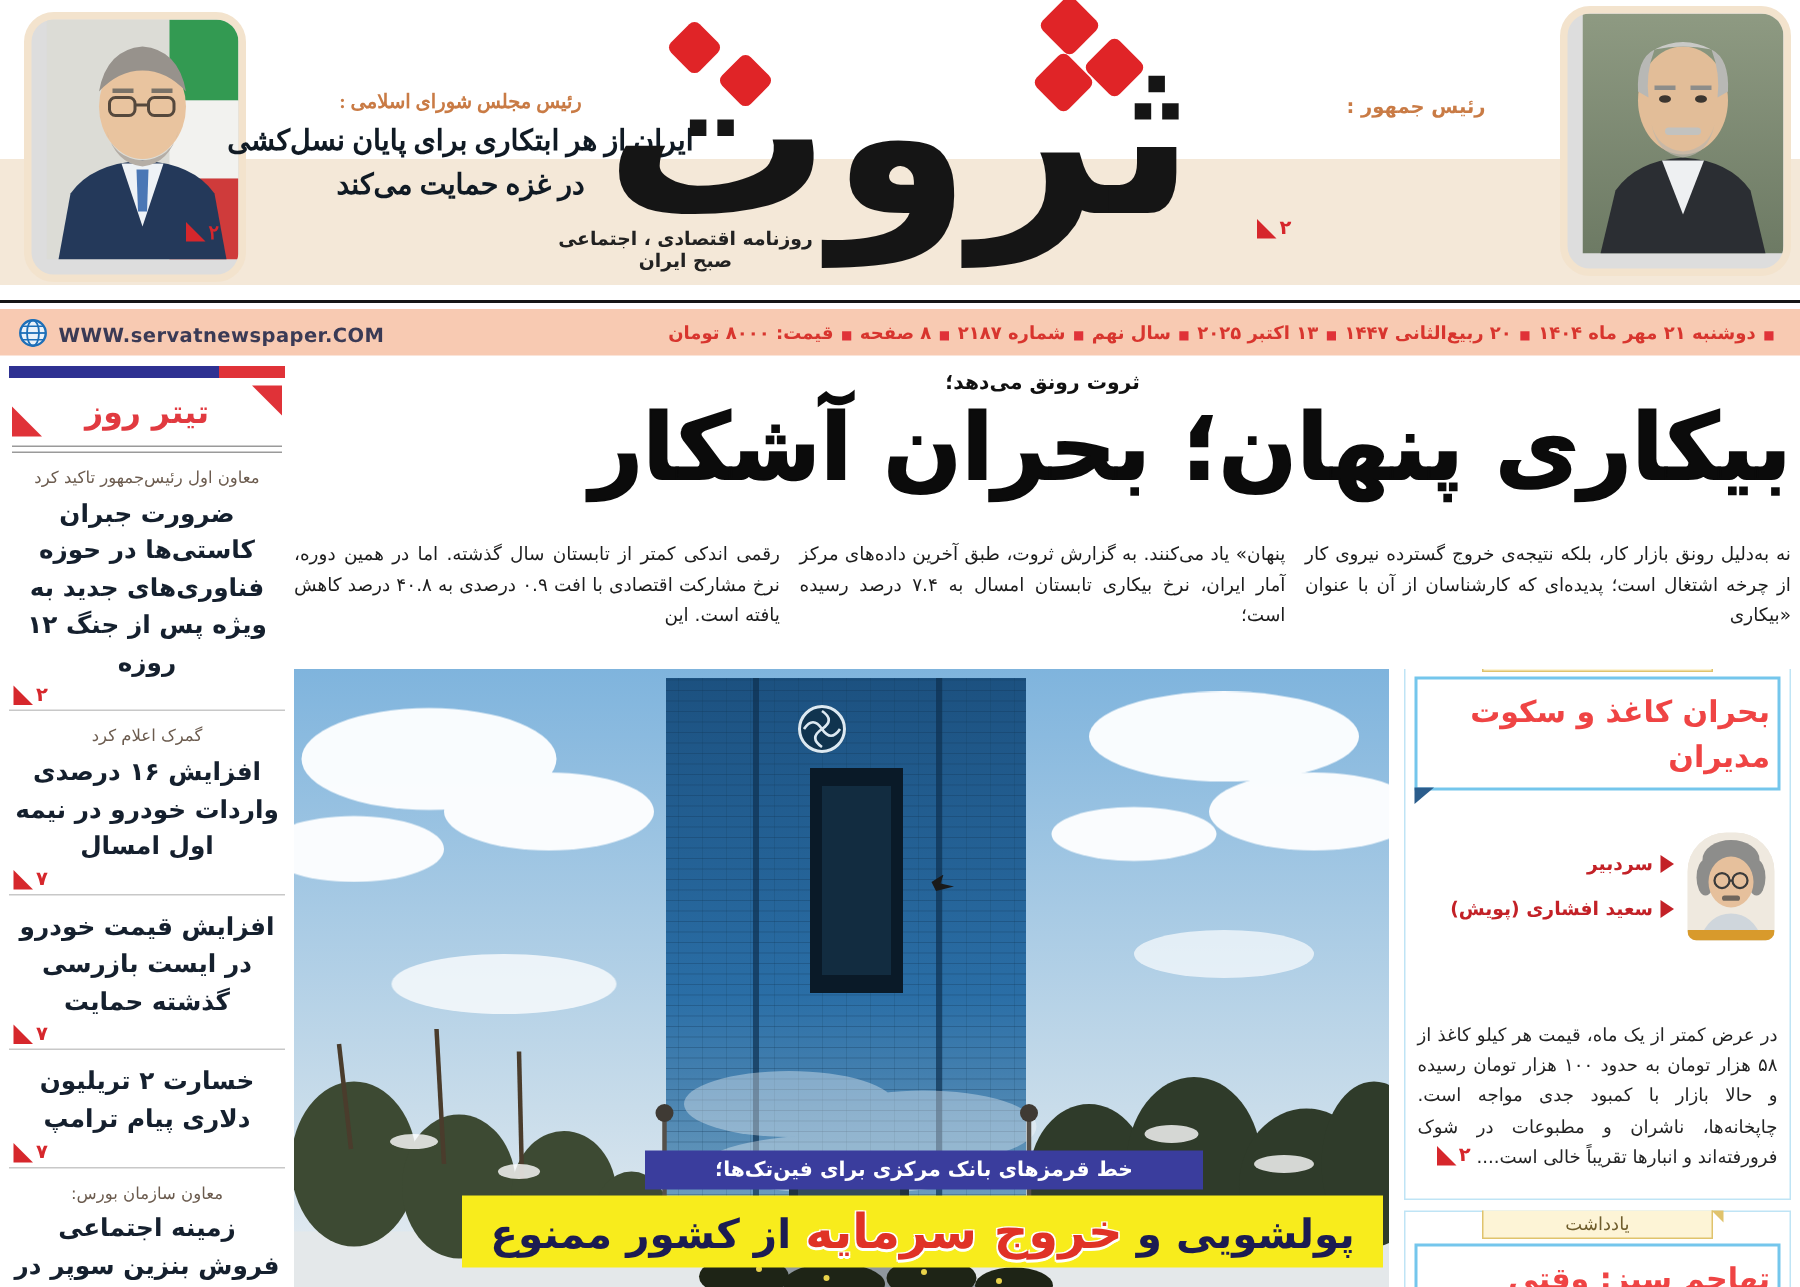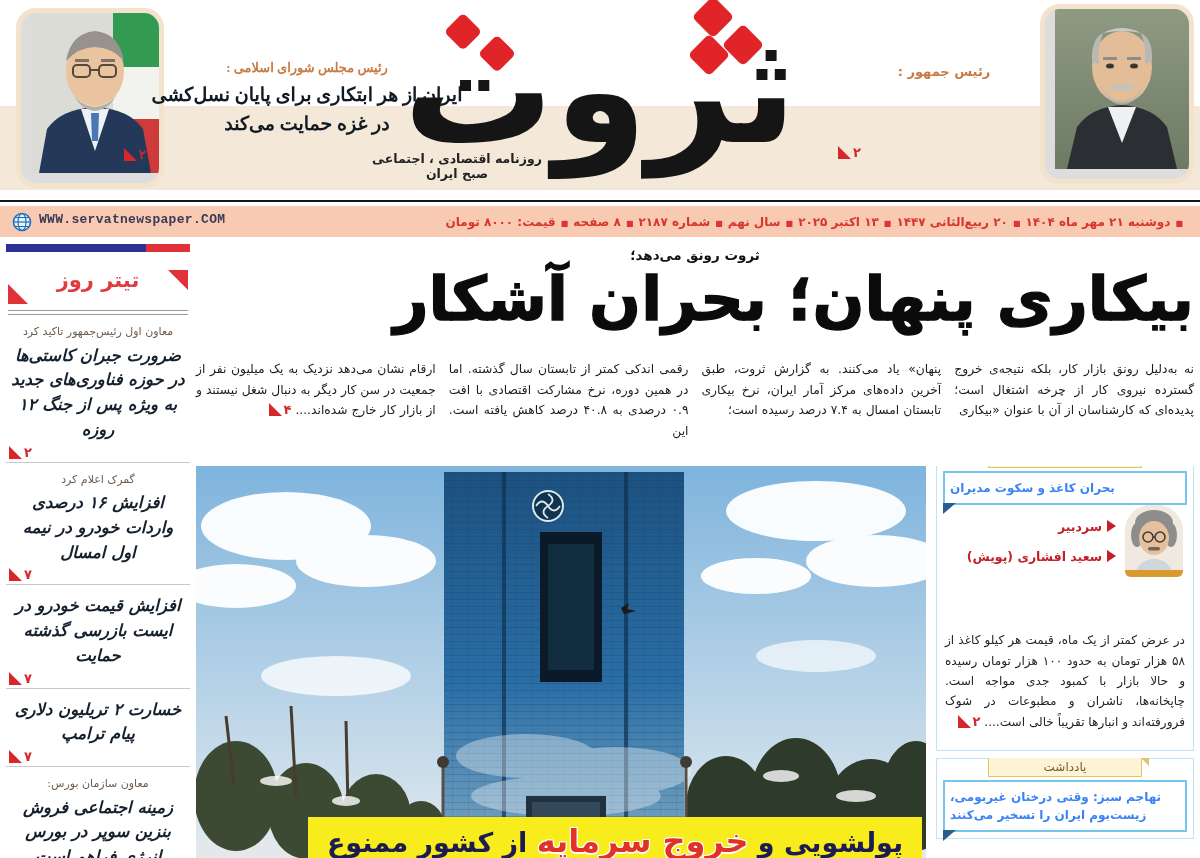--- a/index.html
+++ b/index.html
@@ -23,63 +23,63 @@
   .logo{position:absolute;left:346px;top:-8px;width:508px;height:202px;}
   .logo-sub{position:absolute;left:362px;top:151px;width:190px;text-align:center;
             font-size:12.5px;color:#222;font-weight:bold;}
   .top-rule{position:absolute;top:200px;left:0;width:1200px;height:2px;background:#161616;}
   
   .datebar{position:absolute;top:206px;left:0;width:1200px;height:31px;background:#f8cab2;
            display:flex;align-items:center;padding:0 12px;box-sizing:border-box;}
   .dates{display:flex;align-items:center;color:#d8352e;font-size:12px;font-weight:bold;white-space:nowrap;}
   .dl-item::before{content:"■";font-size:8px;margin:0 5px 0 5px;color:#e03238;}
   .db-spacer{flex:1;}
-  .url-wrap{display:flex;align-items:flex-start;gap:7px;direction:ltr;font-family:Liberation Mono, monospace;}
+  .url-wrap{display:flex;align-items:flex-end;gap:7px;direction:ltr;}
   .url{font-size:13px;font-weight:bold;color:#3a3a55;letter-spacing:.3px;}
   
   .pgmark{display:inline-flex;direction:ltr;align-items:flex-end;gap:2px;}
   .pgmark .tri{width:0;height:0;border-bottom:13px solid #d6272c;border-right:13px solid transparent;}
   .pgmark .num{color:#d6272c;font-weight:bold;font-size:13px;line-height:1;}
   
   .sidebar{position:absolute;left:6px;top:244px;width:184px;height:614px;overflow:hidden;}
   .sb-topbar{height:8px;display:flex;direction:ltr;}
   .sb-topbar .blue{background:#2e3192;width:76%;}
   .sb-topbar .red{background:#e03238;width:24%;}
-  .sb-head{position:relative;height:40px;display:flex;justify-content:center;margin-top:16px;}
+  .sb-head{position:relative;height:40px;display:flex;align-items:center;justify-content:center;margin-top:3px;}
   .sb-head .txt{color:#e13a40;font-weight:bold;font-size:21px;}
   .sb-head .tl{position:absolute;left:2px;bottom:4px;width:0;height:0;
                border-bottom:20px solid #e03238;border-right:20px solid transparent;}
   .sb-head .tr{position:absolute;right:2px;top:2px;width:0;height:0;
                border-top:20px solid #e03238;border-left:20px solid transparent;}
   .dblrule{height:3px;border-top:1px solid #9a9a9a;border-bottom:1px solid #9a9a9a;margin:2px 2px 0;}
   .sb-item{padding:9px 3px 3px;border-bottom:1px solid #c8c8c8;text-align:center;}
   .sb-item .ikick{color:#6b5b4e;font-size:11px;font-weight:normal;line-height:1.5;margin-bottom:3px;}
-  .sb-item .ititle{color:#15202e;font-size:16.5px;font-weight:bold;line-height:1.5;font-style:italic;}
+  .sb-item .ititle{color:#15202e;font-size:16.5px;font-weight:bold;line-height:1.5;}
   .sb-item .mrow{text-align:left;margin-top:1px;height:15px;}
   
   .main{position:absolute;left:196px;top:243px;width:998px;}
   .lead-kicker{text-align:center;font-weight:bold;font-size:13.5px;color:#111;margin:4px 0 0;}
   .lead-headline{text-align:right;font-size:61px;font-weight:bold;color:#0b0b0b;
                  -webkit-text-stroke:1.3px #0b0b0b;line-height:1.12;margin:2px 0 0;}
   .cols{display:flex;gap:13px;margin-top:13px;}
   .col{flex:1;font-size:12.3px;line-height:1.7;text-align:justify;color:#1d1d1d;}
   .col .bullet{color:#d6272c;font-size:9px;margin-left:4px;}
   .col .pgmark{vertical-align:-2px;}
   .bottom{display:flex;gap:10px;margin-top:12px;height:417px;overflow:hidden;}
   
   .boxes{width:258px;margin-top:-17px;}
   .ibox{border:1px solid #bfe4f5;background:#fff;padding:0 6px 6px;margin-bottom:7px;position:relative;}
   .tab{width:152px;margin:-1px auto 3px;background:#fdf4d6;border:1px solid #e0c36c;border-top:none;
        text-align:center;font-size:12px;color:#6f5d2c;padding:2px 0;position:relative;}
   .tab::after{content:"";position:absolute;right:-8px;top:0;border-top:8px solid #e0c36c;border-left:8px solid transparent;}
   .tframe{border:2px solid #74c6ec;padding:6px 5px;position:relative;background:#fff;}
-  .tframe h3{margin:0;text-align:left;font-size:12px;line-height:1.5;color:#3b82f6;}
+  .tframe h3{margin:0;text-align:right;font-size:20px;line-height:1.5;color:#ef4444;}
   .tframe::after{content:"";position:absolute;left:-2px;bottom:-11px;
                  border-top:11px solid #2b5d8c;border-right:13px solid transparent;}
-  .arow{display:flex;align-items:center;gap:9px;padding:0 4px 6px;justify-content:flex-start;}
+  .arow{display:flex;align-items:center;gap:9px;padding:28px 4px 6px;justify-content:flex-start;}
   .avatar{width:58px;height:72px;border-radius:26px 26px 6px 6px;overflow:hidden;flex:none;
           background:#efe9df;position:relative;}
   .avatar .obar{position:absolute;bottom:0;left:0;width:100%;height:7px;background:#d89a2c;}
   .labels{display:flex;flex-direction:column;gap:15px;flex:1;align-items:flex-start;}
   .llin{display:flex;align-items:center;gap:5px;}
   .arrowR{width:0;height:0;border-left:9px solid #c32127;border-top:6px solid transparent;border-bottom:6px solid transparent;}
   .ltxt{color:#c32127;font-weight:bold;font-size:12.5px;}
   .bbody{font-size:12.1px;line-height:1.68;text-align:justify;color:#242424;padding:0 2px;margin-top:47px;}
   .bbody .pgmark{vertical-align:-2px;}
   
@@ -249,24 +249,20 @@
   </aside>
 
   <main class="main">
     <div class="lead-kicker">ثروت رونق می‌دهد؛</div>
     <h1 class="lead-headline">بیکاری پنهان؛ بحران آشکار</h1>
 
     <div class="cols">
       <p class="col">نه به‌دلیل رونق بازار کار، بلکه نتیجه‌ی خروج گسترده نیروی کار از چرخه اشتغال است؛ پدیده‌ای که کارشناسان از آن با عنوان «بیکاری</p>
       <p class="col">پنهان» یاد می‌کنند. به گزارش ثروت، طبق آخرین داده‌های مرکز آمار ایران، نرخ بیکاری تابستان امسال به ۷.۴ درصد رسیده است؛</p>
       <p class="col">رقمی اندکی کمتر از تابستان سال گذشته. اما در همین دوره، نرخ مشارکت اقتصادی با افت ۰.۹ درصدی به ۴۰.۸ درصد کاهش یافته است. این</p>
-      <p class="col"><span>ارقام نشان می‌دهد نزدیک به یک میلیون نفر از جمعیت در سن کار دیگر به دنبال شغل نیستند و از بازار کار خارج شده‌اند....</span> <span class="pgmark">
-            <i class="tri"></i>
-            <b class="num">۴</b>
-          </span></p>
     </div>
 
     <div class="bottom">
 
       <div class="boxes">
 
         <div class="ibox">
           <div class="tab">سرمقاله</div>
           <div class="tframe">
             <h3>بحران کاغذ و سکوت مدیران</h3>
@@ -398,18 +394,19 @@
               <ellipse cx="480" cy="411" rx="26" ry="12"></ellipse>
           </g>
           <g fill="#e8d24a">
               <circle cx="310" cy="400" r="2"></circle>
               <circle cx="355" cy="406" r="2"></circle>
               <circle cx="420" cy="402" r="2"></circle>
               <circle cx="470" cy="408" r="2"></circle>
             </g>
           <path d="M425 142 l8 -5 l-2 6 l9 2 l-12 3 z" fill="#1a1a1a"></path>
         </svg>
+        <div class="cap-blue">خط قرمزهای بانک مرکزی برای فین‌تک‌ها؛</div>
         <div class="cap-yellow"><span>پولشویی و </span><span class="red">خروج سرمایه</span><span> از کشور ممنوع</span></div>
         
       </div>
     </div>
   </main>
 </div>
 
 </body></html>

